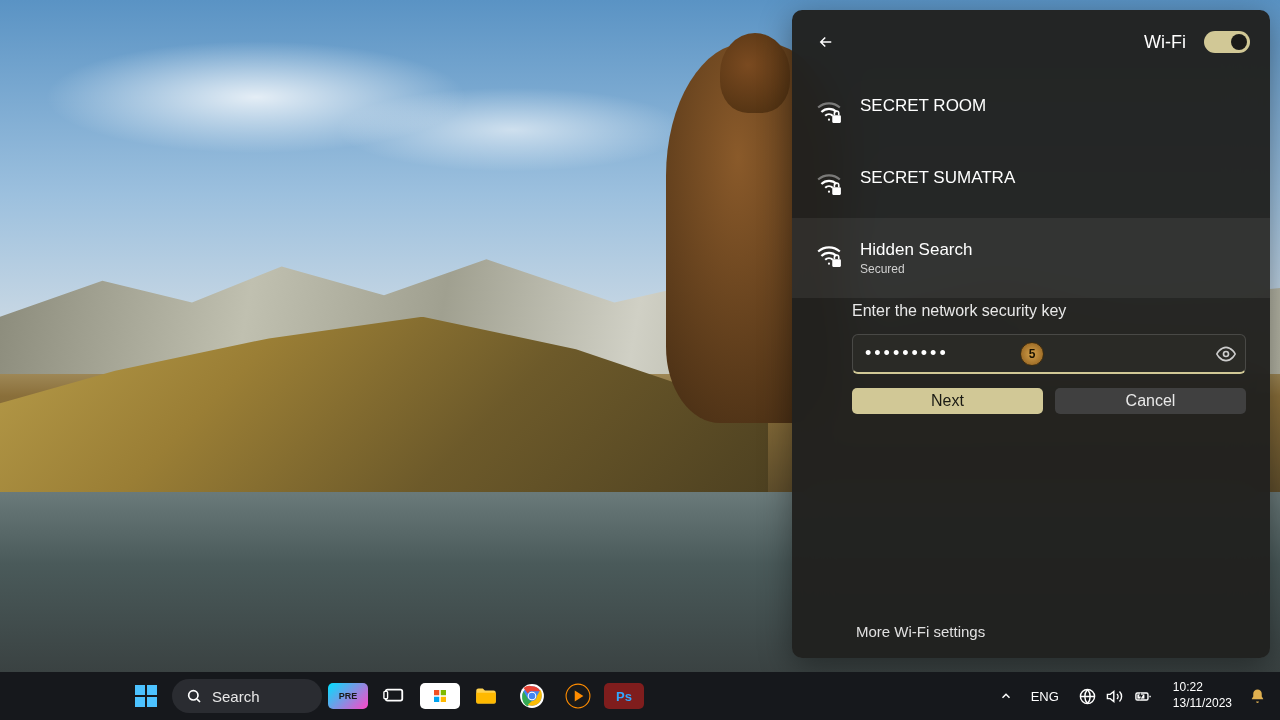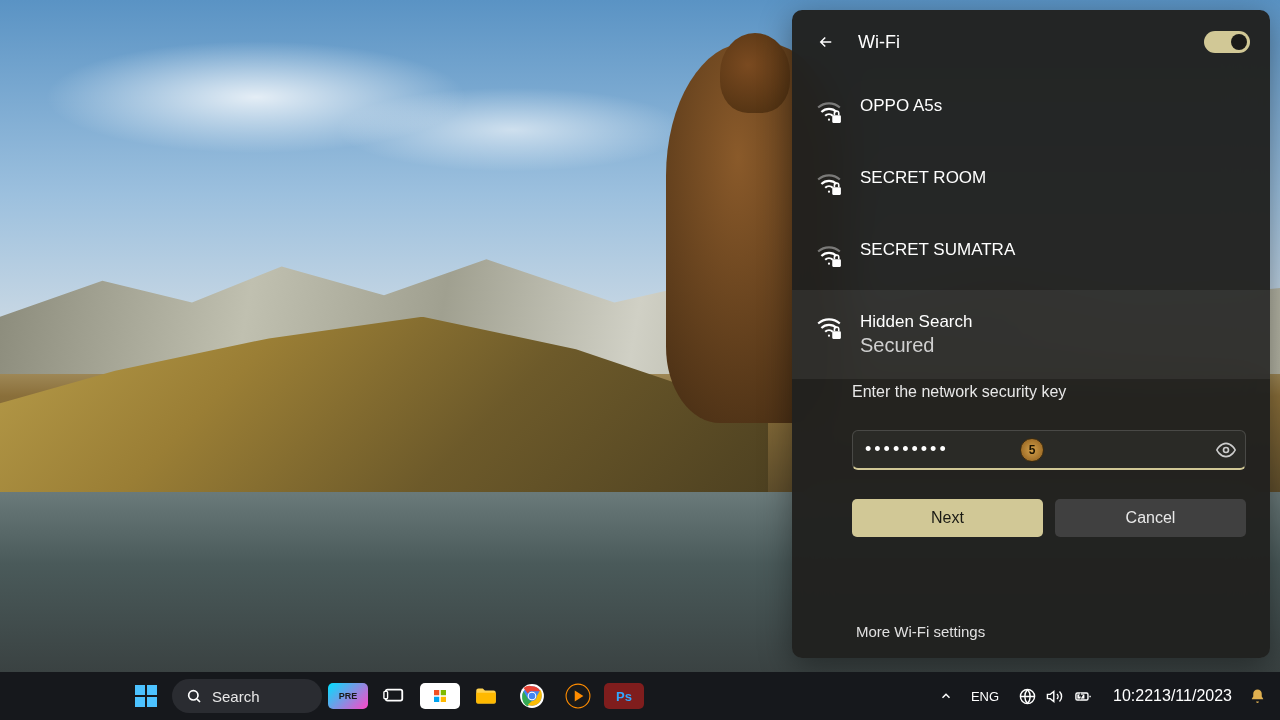--- a/index.html
+++ b/index.html
@@ -31,66 +31,66 @@
 .bear::before{content:"";position:absolute;top:-10px;left:30%;width:70px;height:80px;
   background:radial-gradient(circle at 40% 40%,#7a4a20,#4a2e10);border-radius:50% 50% 40% 40%;}
 
 .watermark{position:absolute;top:360px;right:20px;font-size:56px;font-weight:900;
   color:rgba(0,0,0,.25);letter-spacing:-2px;font-style:italic;font-family:Georgia,serif;pointer-events:none;}
 
 
 .wifi-panel{position:absolute;top:10px;right:10px;width:478px;height:648px;
   background:rgba(32,32,30,.96);border-radius:10px;color:#fff;display:flex;flex-direction:column;
   backdrop-filter:blur(20px);box-shadow:0 8px 32px rgba(0,0,0,.4);}
-.wifi-header{display:flex;align-items:center;padding:18px 20px;gap:18px;}
+.wifi-header{display:flex;align-items:center;padding:18px 20px;gap:18px;text-align:right;}
 .back-btn{width:28px;height:28px;display:flex;align-items:center;justify-content:center;cursor:pointer;border-radius:4px;}
 .wifi-title{font-size:18px;font-weight:400;flex:1;}
 .toggle{width:46px;height:22px;background:#d1c896;border-radius:11px;position:relative;cursor:pointer;}
 .toggle::after{content:"";position:absolute;right:3px;top:3px;width:16px;height:16px;background:#1a1a18;border-radius:50%;}
 
 .net-list{flex:0 0 auto;display:flex;flex-direction:column;padding:0 0 0 0;}
 .net-item{display:flex;align-items:flex-start;gap:18px;padding:22px 24px;cursor:pointer;}
 .net-item.active{background:rgba(255,255,255,.06);}
 .wifi-icon{width:26px;height:26px;position:relative;flex-shrink:0;margin-top:2px;}
 .net-labels{display:flex;flex-direction:column;gap:2px;}
 .net-name{font-size:17px;color:#fff;}
-.net-status{font-size:20px;color:#d0d0d0;}
-
-.connect-area{padding:0 24px 24px 60px;display:flex;flex-direction:column;gap:29px;}
+.net-status{font-size:12px;color:#d0d0d0;}
+
+.connect-area{padding:0 24px 24px 60px;display:flex;flex-direction:column;gap:14px;}
 .key-label{font-size:16px;color:#e8e8e8;margin-top:4px;}
 .pwd-wrap{position:relative;}
 .pwd-input{width:100%;height:40px;background:#2a2a26;border:1px solid rgba(255,255,255,.15);
   border-bottom:2px solid #d1c896;border-radius:6px;color:#fff;font-size:18px;padding:0 44px 0 12px;letter-spacing:3px;}
 .eye-btn{position:absolute;right:10px;top:50%;transform:translateY(-50%);cursor:pointer;color:#ccc;}
 .cursor-badge{position:absolute;left:168px;top:50%;transform:translateY(-50%);width:24px;height:24px;
   background:radial-gradient(circle,#d4a04a,#8a5a1a);border-radius:50%;border:1px solid #3a2a10;
   display:flex;align-items:center;justify-content:center;font-size:12px;font-weight:bold;color:#1a1200;}
 
 .btn-row{display:flex;gap:12px;}
-.btn{flex:1;height:38px;border:none;border-radius:5px;font-size:16px;cursor:pointer;}
+.btn{flex:1;height:26px;border:none;border-radius:5px;font-size:16px;cursor:pointer;}
 .btn-primary{background:#d1c896;color:#1a1a14;}
 .btn-secondary{background:#404040;color:#e8e8e8;}
 
 .more-link{padding:18px 24px;font-size:15px;color:#e0e0e0;cursor:pointer;margin-top:auto;margin-left:40px;}
 
 
 .taskbar{position:absolute;bottom:0;left:0;right:0;height:48px;background:#16181c;
   display:flex;align-items:center;color:#fff;}
 .tb-left{position:absolute;left:126px;display:flex;align-items:center;gap:6px;}
 .tb-right{position:absolute;right:8px;display:flex;align-items:center;gap:2px;}
 .search-pill{display:flex;align-items:center;gap:10px;background:#2a2c31;border-radius:20px;
   height:34px;padding:0 18px 0 14px;cursor:pointer;font-size:15px;color:#e8e8e8;min-width:150px;}
 .start-btn{width:40px;height:40px;display:flex;align-items:center;justify-content:center;cursor:pointer;border-radius:4px;}
 .win-logo{width:22px;height:22px;display:grid;grid-template:1fr 1fr/1fr 1fr;gap:2px;}
 .win-logo span{background:#4cc2ff;}
 .app-tile{width:40px;height:40px;display:flex;align-items:center;justify-content:center;cursor:pointer;border-radius:4px;position:relative;}
 .app-inner{width:44px;height:26px;border-radius:5px;display:flex;align-items:center;justify-content:center;font-size:12px;font-weight:bold;}
 .sys-item{padding:0 8px;height:40px;display:flex;align-items:center;justify-content:center;cursor:pointer;border-radius:4px;font-size:13px;}
 .sys-group{display:flex;align-items:center;gap:10px;padding:0 10px;height:40px;cursor:pointer;border-radius:4px;}
-.datetime{display:flex;flex-direction:row;align-items:flex-start;padding:0 8px;font-size:16px;line-height:1.3;cursor:pointer;border-radius:4px;}
+.datetime{display:flex;flex-direction:column;align-items:flex-start;padding:0 8px;font-size:12px;line-height:1.3;cursor:pointer;border-radius:4px;}
 .bell{width:30px;height:40px;display:flex;align-items:center;justify-content:center;cursor:pointer;border-radius:4px;color:#e0b050;}
 svg{display:block;}
 </style>
 </head>
 <body>
 
 <div class="desktop">
   <div class="sky"></div>
   <div class="mountains"></div>
   <div class="hill"></div>
@@ -115,50 +115,35 @@
           <svg width="26" height="26" viewBox="0 0 24 24" fill="none" stroke="#fff" stroke-width="2">
               <path d="M2 8.82a15 15 0 0 1 20 0" opacity=".4"></path>
               <path d="M5 12.86a10 10 0 0 1 14 0"></path>
               <path d="M8.5 16.43a5 5 0 0 1 7 0"></path>
               <circle cx="12" cy="20" r="1" fill="#fff" stroke="none"></circle>
               <rect x="15" y="16" width="8" height="7" rx="1" fill="#fff" stroke="none"></rect>
               <path d="M17 16v-2a2 2 0 0 1 4 0v2" stroke-width="1.5"></path>
             </svg>
         </span>
         <div class="net-labels">
-            <span class="net-name">OPPO A5s</span>
+            <span class="net-name">SECRET ROOM</span>
           </div>
       </div>
       <div class="net-item">
         <span class="wifi-icon">
           <svg width="26" height="26" viewBox="0 0 24 24" fill="none" stroke="#fff" stroke-width="2">
               <path d="M2 8.82a15 15 0 0 1 20 0" opacity=".4"></path>
               <path d="M5 12.86a10 10 0 0 1 14 0"></path>
               <path d="M8.5 16.43a5 5 0 0 1 7 0"></path>
               <circle cx="12" cy="20" r="1" fill="#fff" stroke="none"></circle>
               <rect x="15" y="16" width="8" height="7" rx="1" fill="#fff" stroke="none"></rect>
               <path d="M17 16v-2a2 2 0 0 1 4 0v2" stroke-width="1.5"></path>
             </svg>
         </span>
         <div class="net-labels">
-            <span class="net-name">SECRET ROOM</span>
-          </div>
-      </div>
-      <div class="net-item">
-        <span class="wifi-icon">
-          <svg width="26" height="26" viewBox="0 0 24 24" fill="none" stroke="#fff" stroke-width="2">
-              <path d="M2 8.82a15 15 0 0 1 20 0" opacity=".4"></path>
-              <path d="M5 12.86a10 10 0 0 1 14 0"></path>
-              <path d="M8.5 16.43a5 5 0 0 1 7 0"></path>
-              <circle cx="12" cy="20" r="1" fill="#fff" stroke="none"></circle>
-              <rect x="15" y="16" width="8" height="7" rx="1" fill="#fff" stroke="none"></rect>
-              <path d="M17 16v-2a2 2 0 0 1 4 0v2" stroke-width="1.5"></path>
-            </svg>
-        </span>
-        <div class="net-labels">
             <span class="net-name">SECRET SUMATRA</span>
           </div>
       </div>
 
       <div class="net-item active">
         <span class="wifi-icon">
           <svg width="26" height="26" viewBox="0 0 24 24" fill="none" stroke="#fff" stroke-width="2">
               <path d="M2 8.82a15 15 0 0 1 20 0"></path>
               <path d="M5 12.86a10 10 0 0 1 14 0"></path>
               <path d="M8.5 16.43a5 5 0 0 1 7 0"></path>

